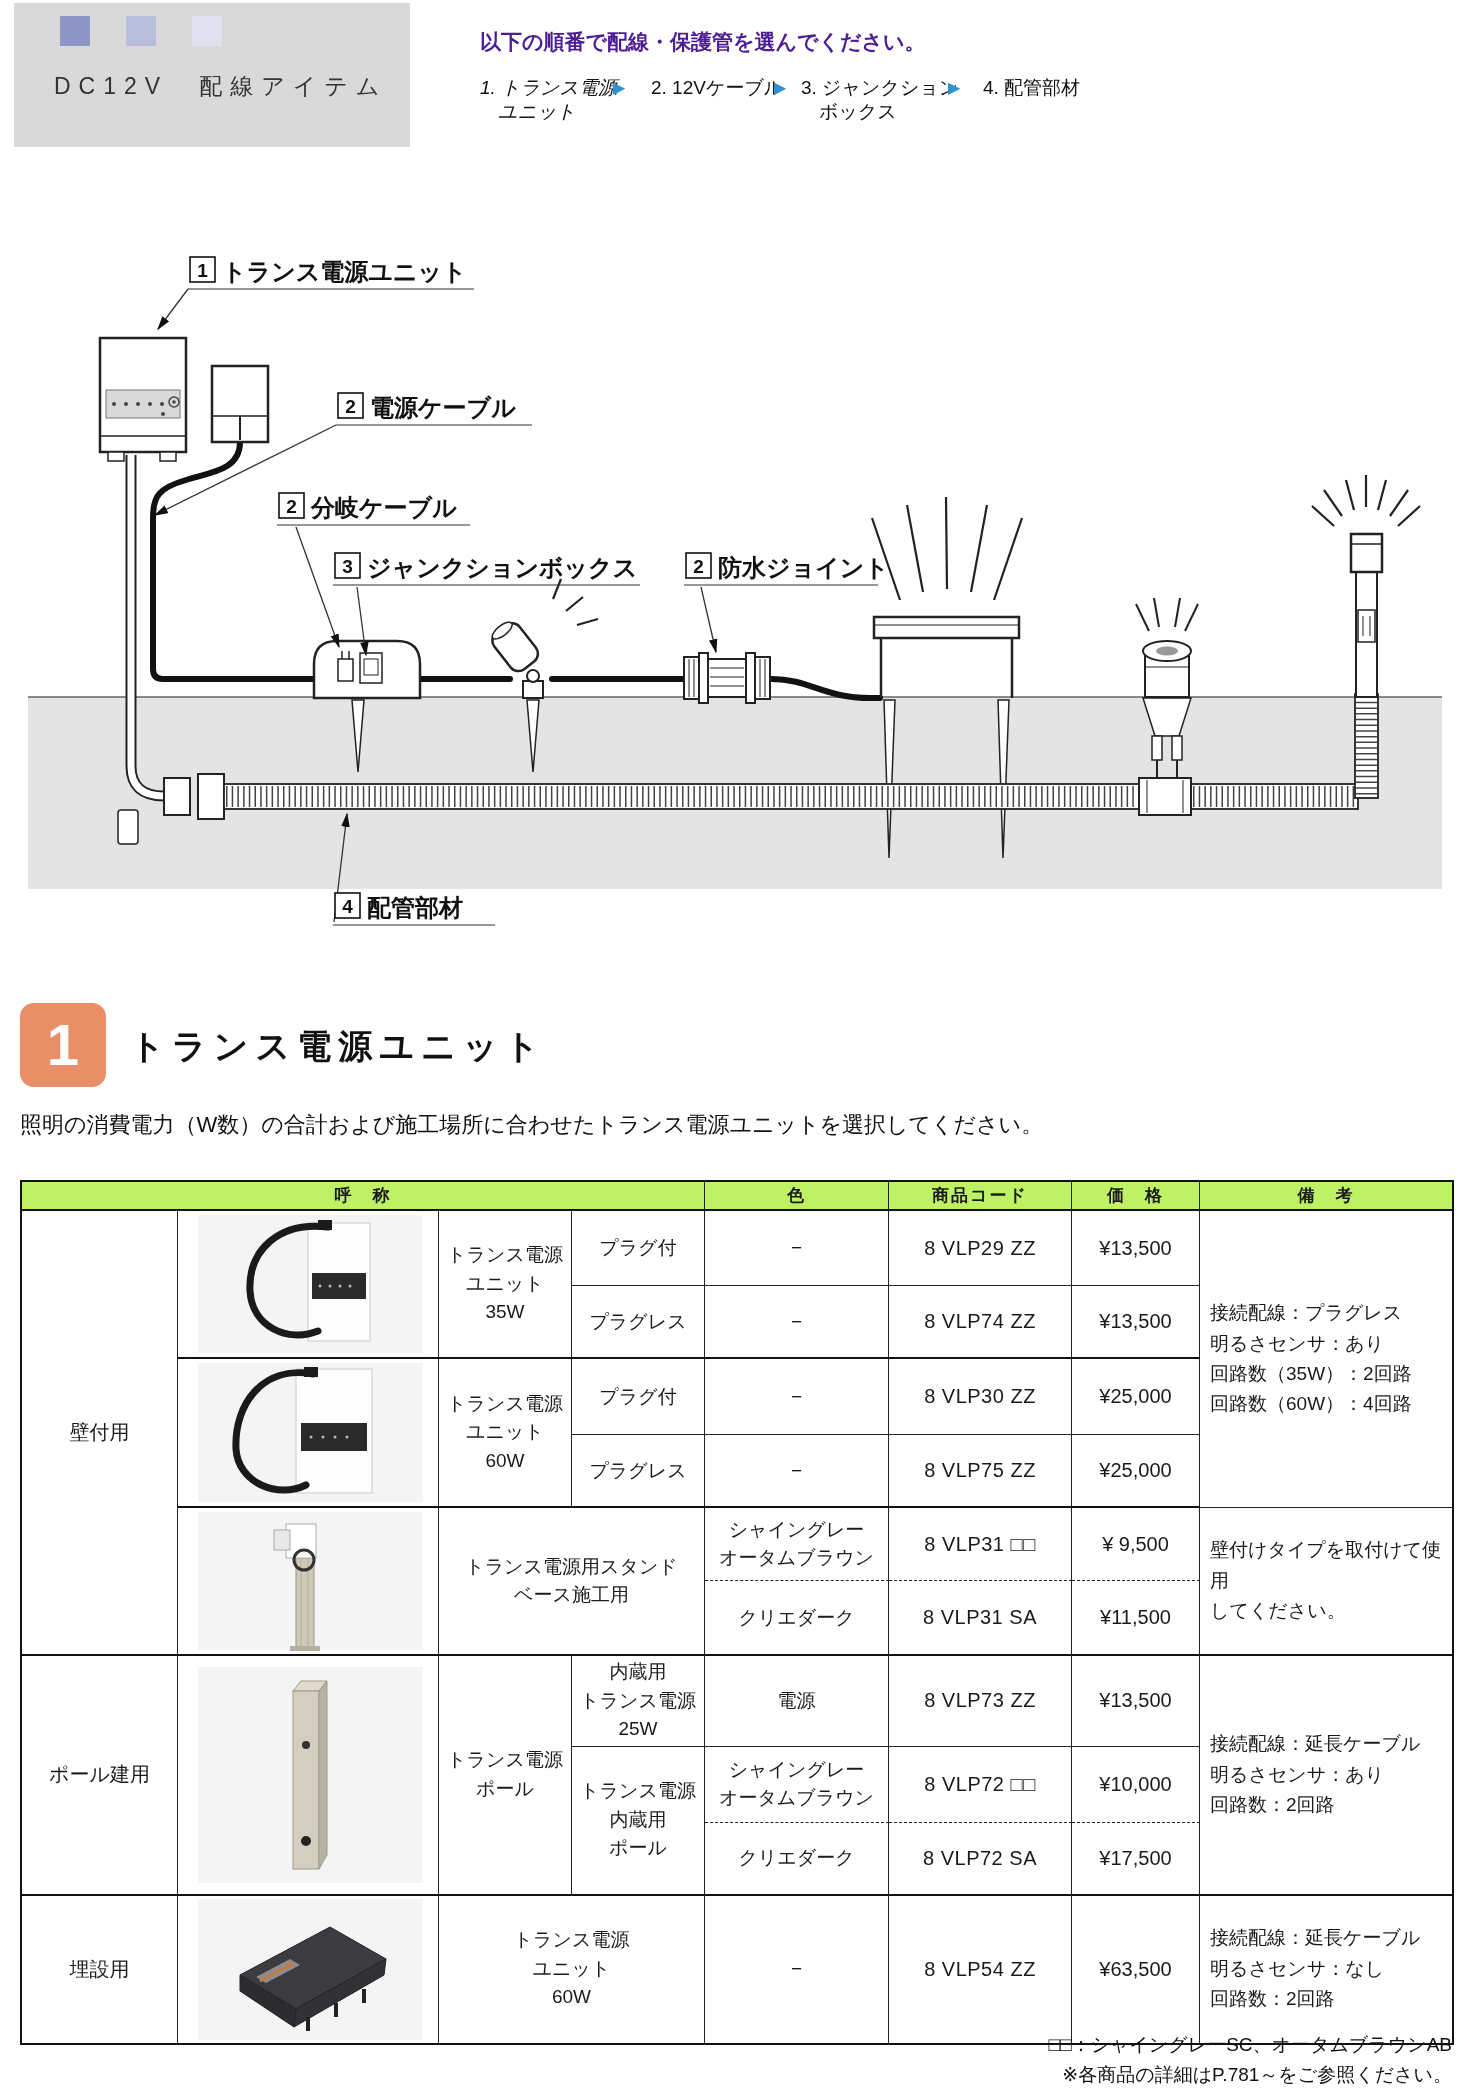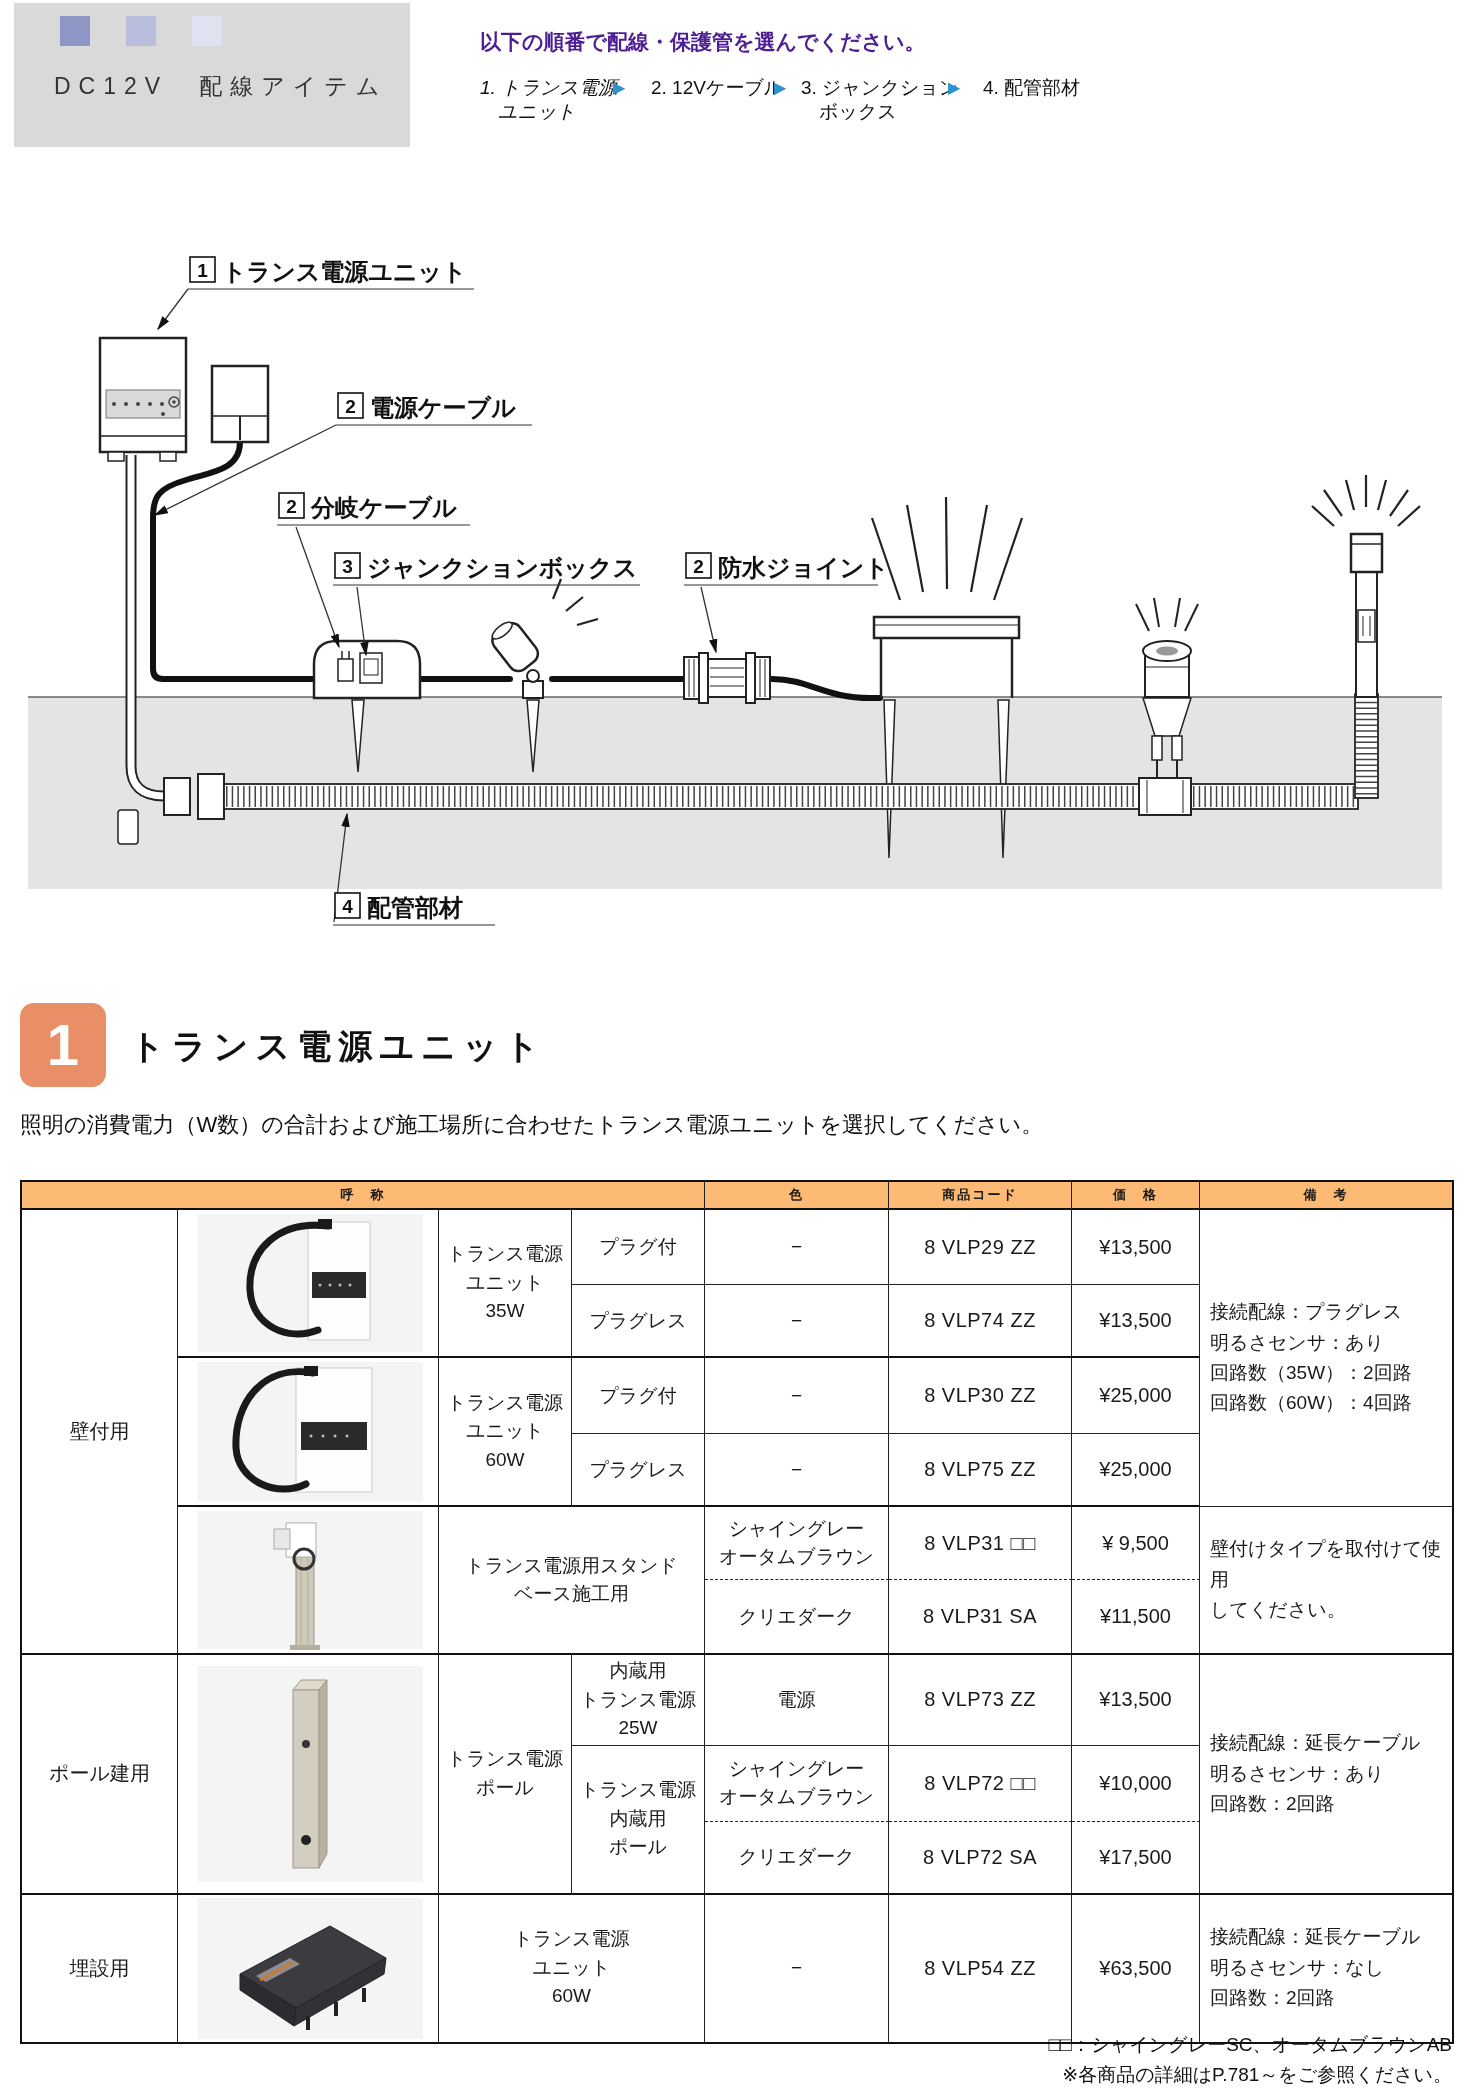--- a/index.html
+++ b/index.html
@@ -23,21 +23,21 @@
   
   .sec-num{position:absolute;left:20px;top:1003px;width:86px;height:84px;background:#e88f68;border-radius:14px;
            color:#fff;font-size:58px;font-weight:bold;text-align:center;line-height:84px;}
   .sec-title{position:absolute;left:130px;top:1024px;font-size:34px;font-weight:bold;letter-spacing:7px;color:#111;}
   .sec-desc{position:absolute;left:20px;top:1110px;font-size:22px;color:#111;}
   
   #tbl-wrap{position:absolute;left:20px;top:1180px;width:1430px;border:2px solid #111;}
   table{border-collapse:separate;border-spacing:0;width:100%;table-layout:fixed;}
   th,td{border-right:1px solid #222;border-bottom:1px solid #222;text-align:center;vertical-align:middle;
         font-size:19px;padding:2px;overflow:hidden;}
-  th{background:#fdba74;border-bottom:2px solid #111;font-weight:600;font-size:13px;letter-spacing:2px;}
+  th{background:#bef264;border-bottom:2px solid #111;font-weight:600;font-size:17px;letter-spacing:2px;}
   td.last,th.last{border-right:none;}
   td.nb{border-bottom:none;}
   .bb2{border-bottom-width:2px;border-bottom-color:#111;}
   .dash{border-bottom-style:dashed;}
   .pre{white-space:pre-line;line-height:1.5;}
   .group{font-size:20px;}
   .code{font-size:20px;letter-spacing:.5px;}
   .price{font-size:20px;}
   .notes{text-align:left;padding-left:10px;line-height:1.6;}
   .photo{padding:0;}

